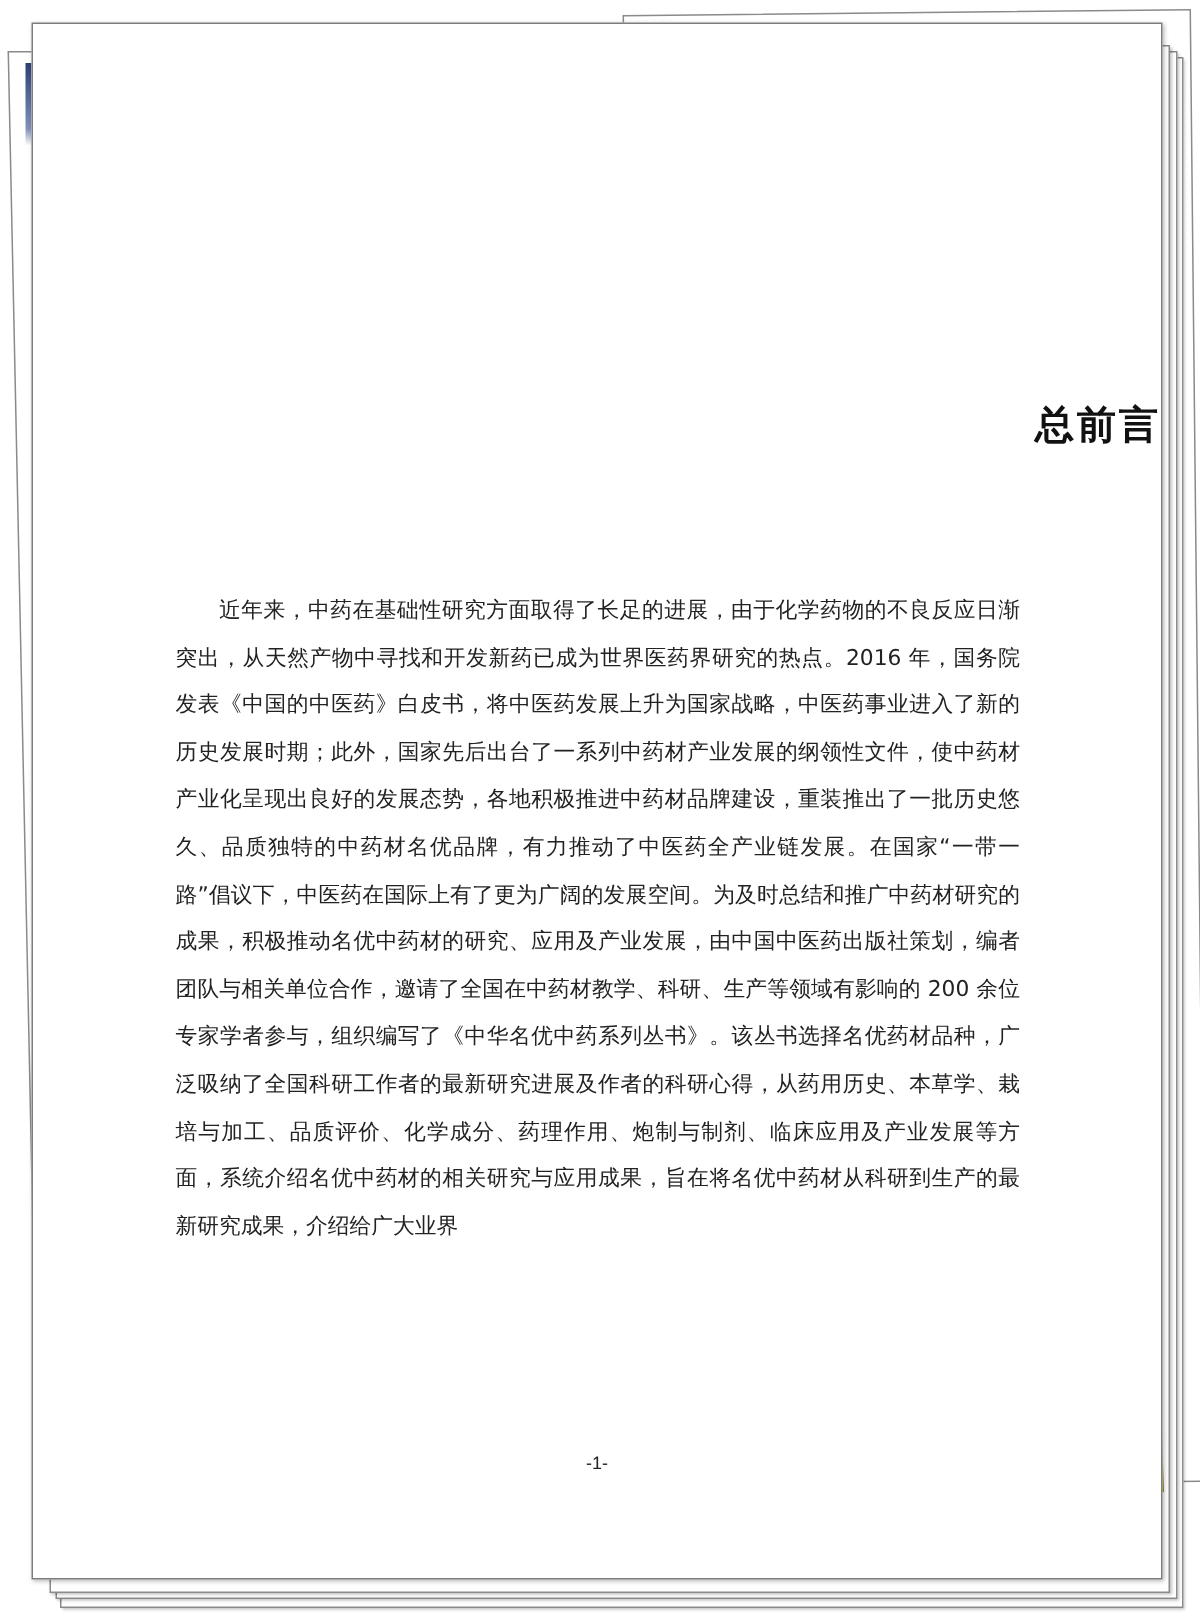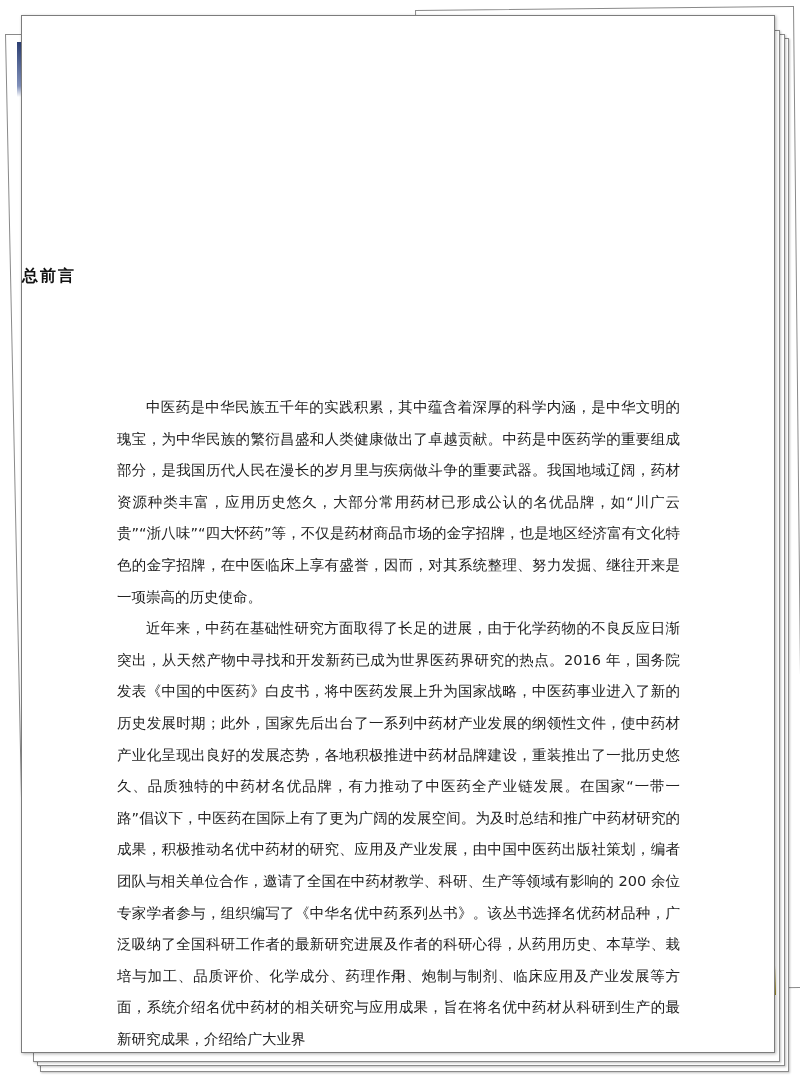--- a/index.html
+++ b/index.html
@@ -35,21 +35,21 @@
       background: linear-gradient(to right, #7a6a12, #a08c1c);
       clip-path: polygon(0 0, 60% 0, 100% 100%, 0 100%);
     }
     .page {
       position: absolute; left: 21px; top: 15px; width: 752px; height: 1036px;
       background: #fff; border: 1px solid #7c7c7c;
       box-shadow: 1px 1px 3px rgba(0,0,0,0.3);
     }
     .title {
       position: absolute; left: 0; right: 0; top: 250px;
-      text-align: left; font-size: 16px; font-weight: bold; color: #111;
+      text-align: right; font-size: 26px; font-weight: bold; color: #111;
       letter-spacing: 2px;
       font-family: Liberation Serif, serif;
     }
     .body-text {
       position: absolute; left: 95px; top: 376px; width: 563px;
       font-size: 14.5px; line-height: 31.6px; color: #222;
       text-align: justify; text-justify: inter-ideograph;
       font-family: "DejaVu Sans", "Liberation Sans", sans-serif;
     }
     .body-text p { margin: 0; text-indent: 2em; }
@@ -66,17 +66,16 @@
 <div class="tilted-left"></div>
 <div class="sheet back-sheet-3"></div>
 <div class="sheet back-sheet-2"></div>
 <div class="sheet back-sheet-1"></div>
 <div class="accent-blue"></div>
 <div class="accent-olive"></div>
 
 <div class="page">
   <div class="title">总前言</div>
   <div class="body-text">
-    <p>中医药是中华民族五千年的实践积累，其中蕴含着深厚的科学内涵，是中华文明的瑰宝，为中华民族的繁衍昌盛和人类健康做出了卓越贡献。中药是中医药学的重要组成部分，是我国历代人民在漫长的岁月里与疾病做斗争的重要武器。我国地域辽阔，药材资源种类丰富，应用历史悠久，大部分常用药材已形成公认的名优品牌，如“川广云贵”“浙八味”“四大怀药”等，不仅是药材商品市场的金字招牌，也是地区经济富有文化特色的金字招牌，在中医临床上享有盛誉，因而，对其系统整理、努力发掘、继往开来是一项崇高的历史使命。</p>
     <p>近年来，中药在基础性研究方面取得了长足的进展，由于化学药物的不良反应日渐突出，从天然产物中寻找和开发新药已成为世界医药界研究的热点。2016 年，国务院发表《中国的中医药》白皮书，将中医药发展上升为国家战略，中医药事业进入了新的历史发展时期；此外，国家先后出台了一系列中药材产业发展的纲领性文件，使中药材产业化呈现出良好的发展态势，各地积极推进中药材品牌建设，重装推出了一批历史悠久、品质独特的中药材名优品牌，有力推动了中医药全产业链发展。在国家“一带一路”倡议下，中医药在国际上有了更为广阔的发展空间。为及时总结和推广中药材研究的成果，积极推动名优中药材的研究、应用及产业发展，由中国中医药出版社策划，编者团队与相关单位合作，邀请了全国在中药材教学、科研、生产等领域有影响的 200 余位专家学者参与，组织编写了《中华名优中药系列丛书》。该丛书选择名优药材品种，广泛吸纳了全国科研工作者的最新研究进展及作者的科研心得，从药用历史、本草学、栽培与加工、品质评价、化学成分、药理作用、炮制与制剂、临床应用及产业发展等方面，系统介绍名优中药材的相关研究与应用成果，旨在将名优中药材从科研到生产的最新研究成果，介绍给广大业界</p>
   </div>
   <div class="page-number">-1-</div>
 </div>
 
 </body></html>

